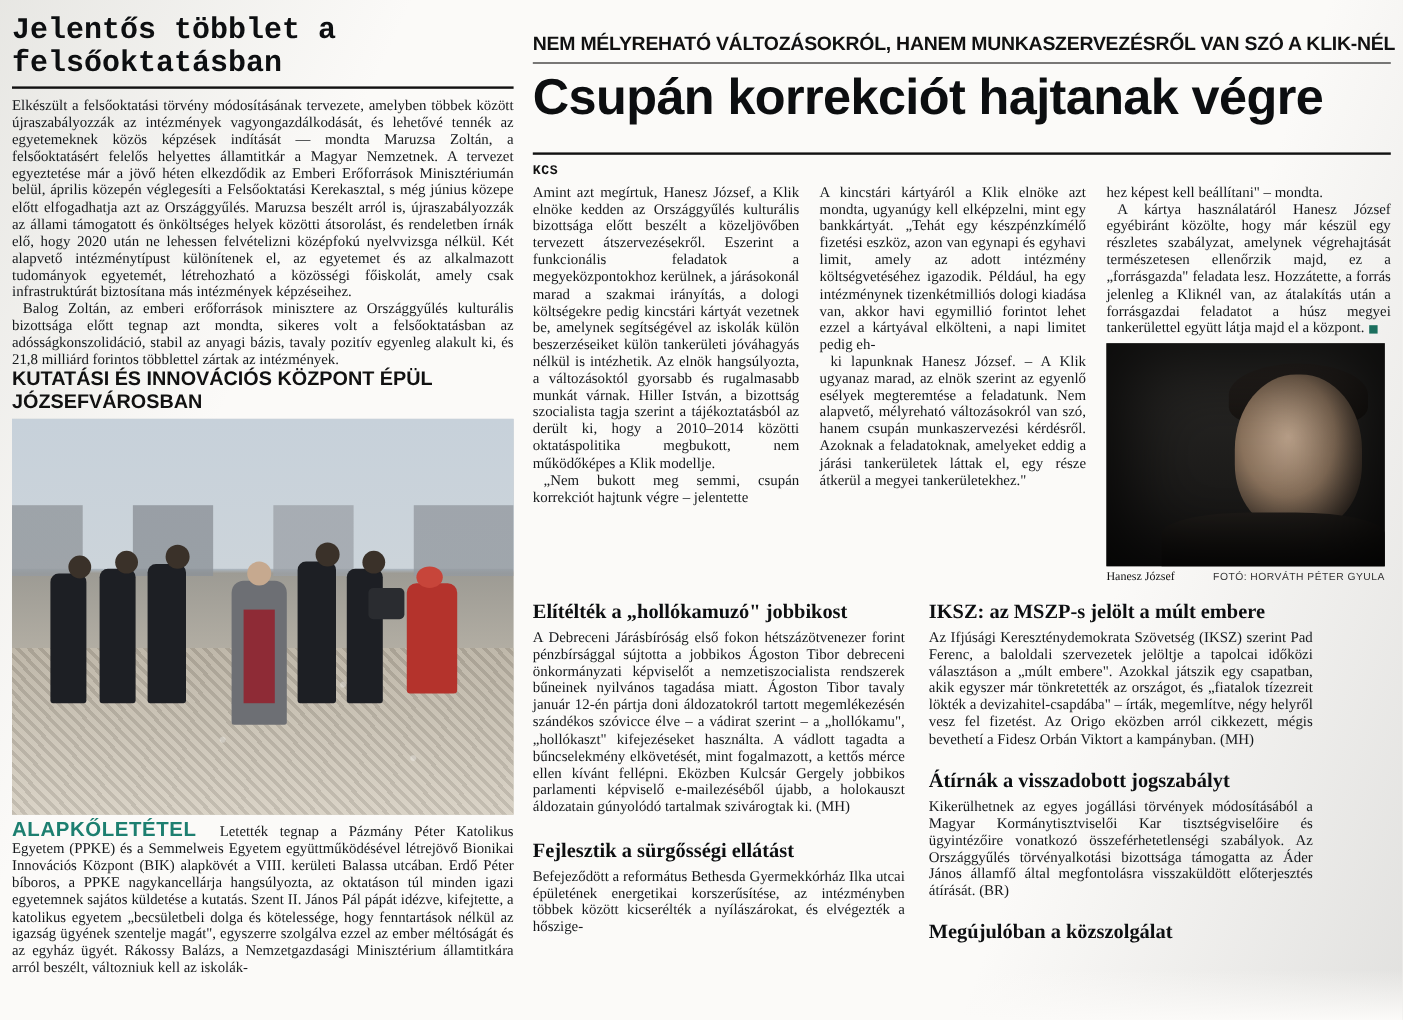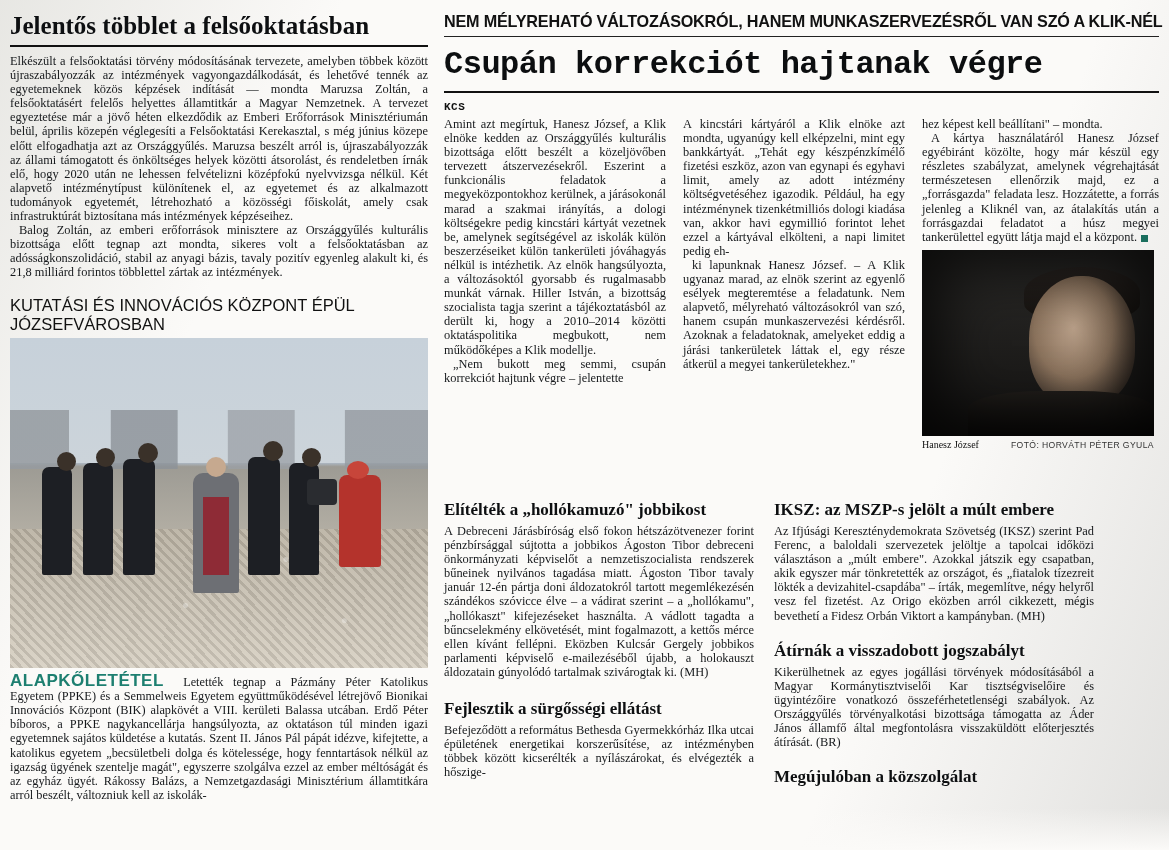--- a/index.html
+++ b/index.html
@@ -31,29 +31,29 @@
     margin-bottom:0;
     color:#15181b;
   }
   .body p + p{text-indent:9px;}
   .endmark{display:inline-block;width:7px;height:7px;background:#1b6f5e;vertical-align:-1px;margin-left:4px;}
 
   
   #left{left:10px;top:12px;width:418px;}
   #left-title{
     font-size:25px;line-height:27px;font-weight:bold;
-    font-family:Liberation Serif, serif;
+    font-family:Liberation Mono, monospace;
     margin-bottom:6px;color:#0d0f11;
   }
   #left .rule{margin-bottom:7px;}
 
   #kutatas-head{
     font-family:"Liberation Sans Narrow","Liberation Sans",sans-serif;
-    font-weight:normal;font-size:16.5px;letter-spacing:0px;
-    color:#111;margin:16px 0 4px 0;
+    font-weight:bold;font-size:16.5px;letter-spacing:0px;
+    color:#111;margin:0 0 4px 0;
   }
   #photo{
     width:418px;height:330px;position:relative;overflow:hidden;
     background:linear-gradient(#b9c3cc 0%, #aab4bd 38%, #9d9b94 39%, #b6b1a6 62%, #cfc9bd 100%);
   }
   
   #photo .sky{position:absolute;left:0;top:0;width:100%;height:38%;
     background:linear-gradient(#c7d1da,#ccd4da);}
   #photo .buildings{position:absolute;left:0;top:22%;width:100%;height:18%;
     background:
@@ -86,31 +86,31 @@
   }
   #left-bottom{margin-top:6px;}
   #left-bottom p{font-size:12.3px;line-height:14.2px;text-align:justify;}
   .fadebottom{
     position:absolute;left:0;bottom:0;width:100%;height:42px;
     background:linear-gradient(rgba(251,250,248,0),rgba(251,250,248,1));
     pointer-events:none;
   }
 
   
-  #main{left:444px;top:12px;width:715px;}
+  #main{left:444px;top:28px;width:715px;}
   #kicker{
     font-family:"Liberation Sans Narrow","Liberation Sans",sans-serif;
     font-weight:bold;font-size:16.2px;letter-spacing:-0.2px;color:#111;
     white-space:nowrap;
   }
   #main-rule{height:1px;background:#222;margin:5px 0 6px 0;}
   #main-title{
-    font-family:Liberation Mono, monospace;font-weight:bold;
-    font-size:32px;line-height:44px;letter-spacing:-0.5px;color:#0c0e10;
-    margin-bottom:4px;
+    font-family:Liberation Sans, sans-serif;font-weight:bold;
+    font-size:42px;line-height:44px;letter-spacing:-0.5px;color:#0c0e10;
+    margin-bottom:24px;
   }
   #main-rule2{height:2px;background:#111;margin-bottom:8px;}
   #byline{font-family:Liberation Mono, monospace;font-weight:bold;font-size:11px;letter-spacing:.5px;margin-bottom:4px;}
 
   .cols3{position:relative;}
   .c{position:absolute;top:0;}
   #c1{left:0;width:222px;}
   #c2{left:239px;width:222px;}
   #c3{left:478px;width:237px;}
 

